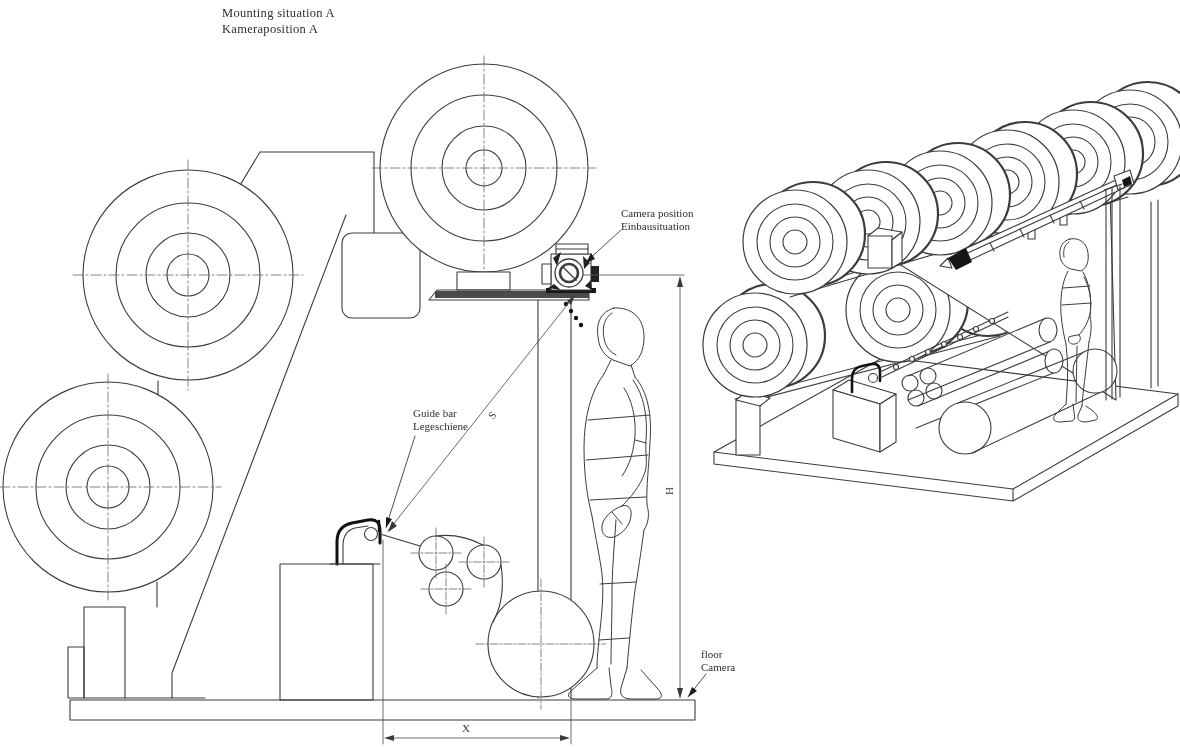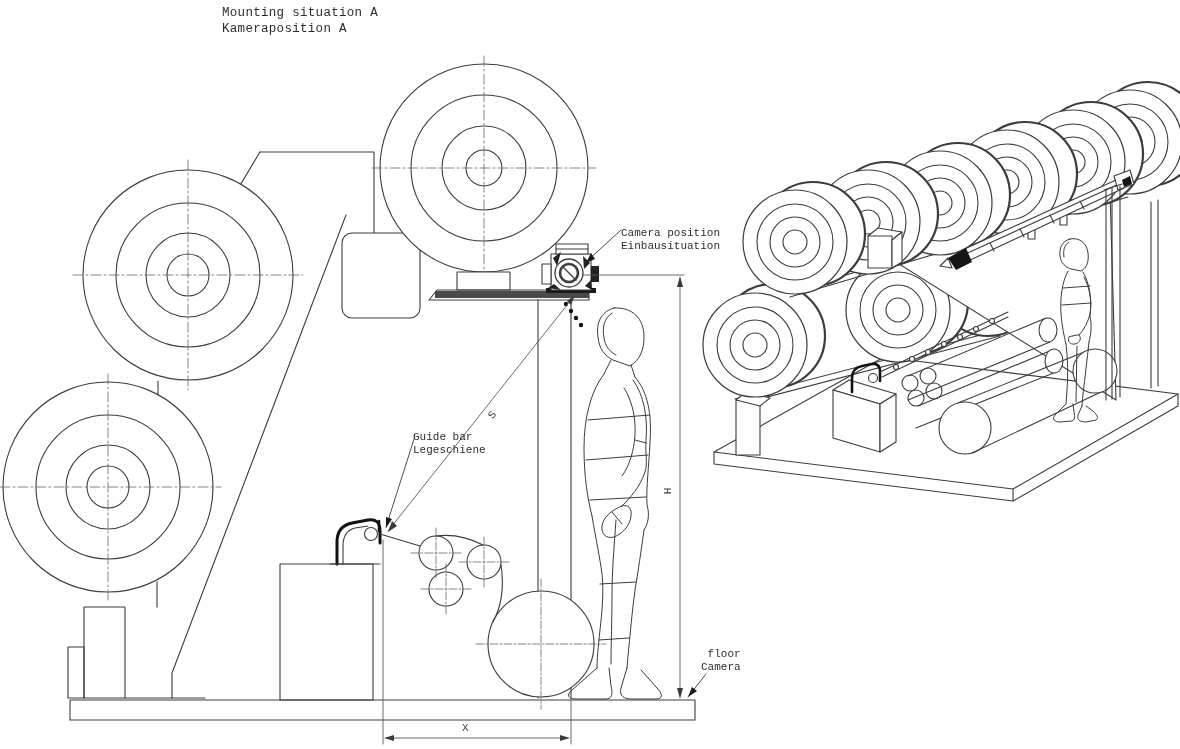--- a/index.html
+++ b/index.html
@@ -1,17 +1,17 @@
 <!DOCTYPE html>
 <html><head>
 <meta charset="utf-8">
 <style>
   html,body{margin:0;padding:0;background:#ffffff;}
   .stage{position:relative;width:1180px;height:749px;background:#ffffff;overflow:hidden;
-         font-family:Liberation Mono, monospace;}
+         font-family:Liberation Serif, serif;}
   svg{position:absolute;left:0;top:0;}
   .label{position:absolute;color:#2d2d2d;font-size:11px;line-height:13px;white-space:nowrap;}
   .title{font-size:12.5px;line-height:16px;letter-spacing:.3px;}
   .dim{position:absolute;color:#3a3a3a;font-size:11px;}
   .dim-h{transform:rotate(-90deg);}
   .dim-s{transform:rotate(-52deg);}
 </style>
 </head>
 <body>
 
@@ -314,31 +314,31 @@
       <path d="M1082,406 L1078,415 C1077,420 1080,422 1086,422 L1096,420 C1099,418 1097,415 1093,411 L1086,406"></path>
     </g>
   </g>
 </svg>
 
 <div class="label title" style="left:222px;top:5px;">
   <div>Mounting situation A</div>
   <div>Kameraposition A</div>
 </div>
 
-<div class="label" style="left:621px;top:207px;margin-top:20px;">
+<div class="label" style="left:621px;top:207px;">
   <div>Camera position</div>
   <div>Einbausituation</div>
 </div>
 
-<div class="label" style="left:413px;top:407px;margin-top:24px;">
+<div class="label" style="left:413px;top:407px;">
   <div>Guide bar</div>
   <div>Legeschiene</div>
 </div>
 
-<div class="label" style="left:701px;top:648px;text-align:right;">
+<div class="label" style="left:701px;top:648px;">
   <div>floor</div>
   <div>Camera</div>
 </div>
 
 <div class="dim" style="left:462px;top:722px;">X</div>
 <div class="dim dim-h" style="left:665px;top:485px;">H</div>
 <div class="dim dim-s" style="left:489px;top:409px;">S</div>
 
 </div>
 

